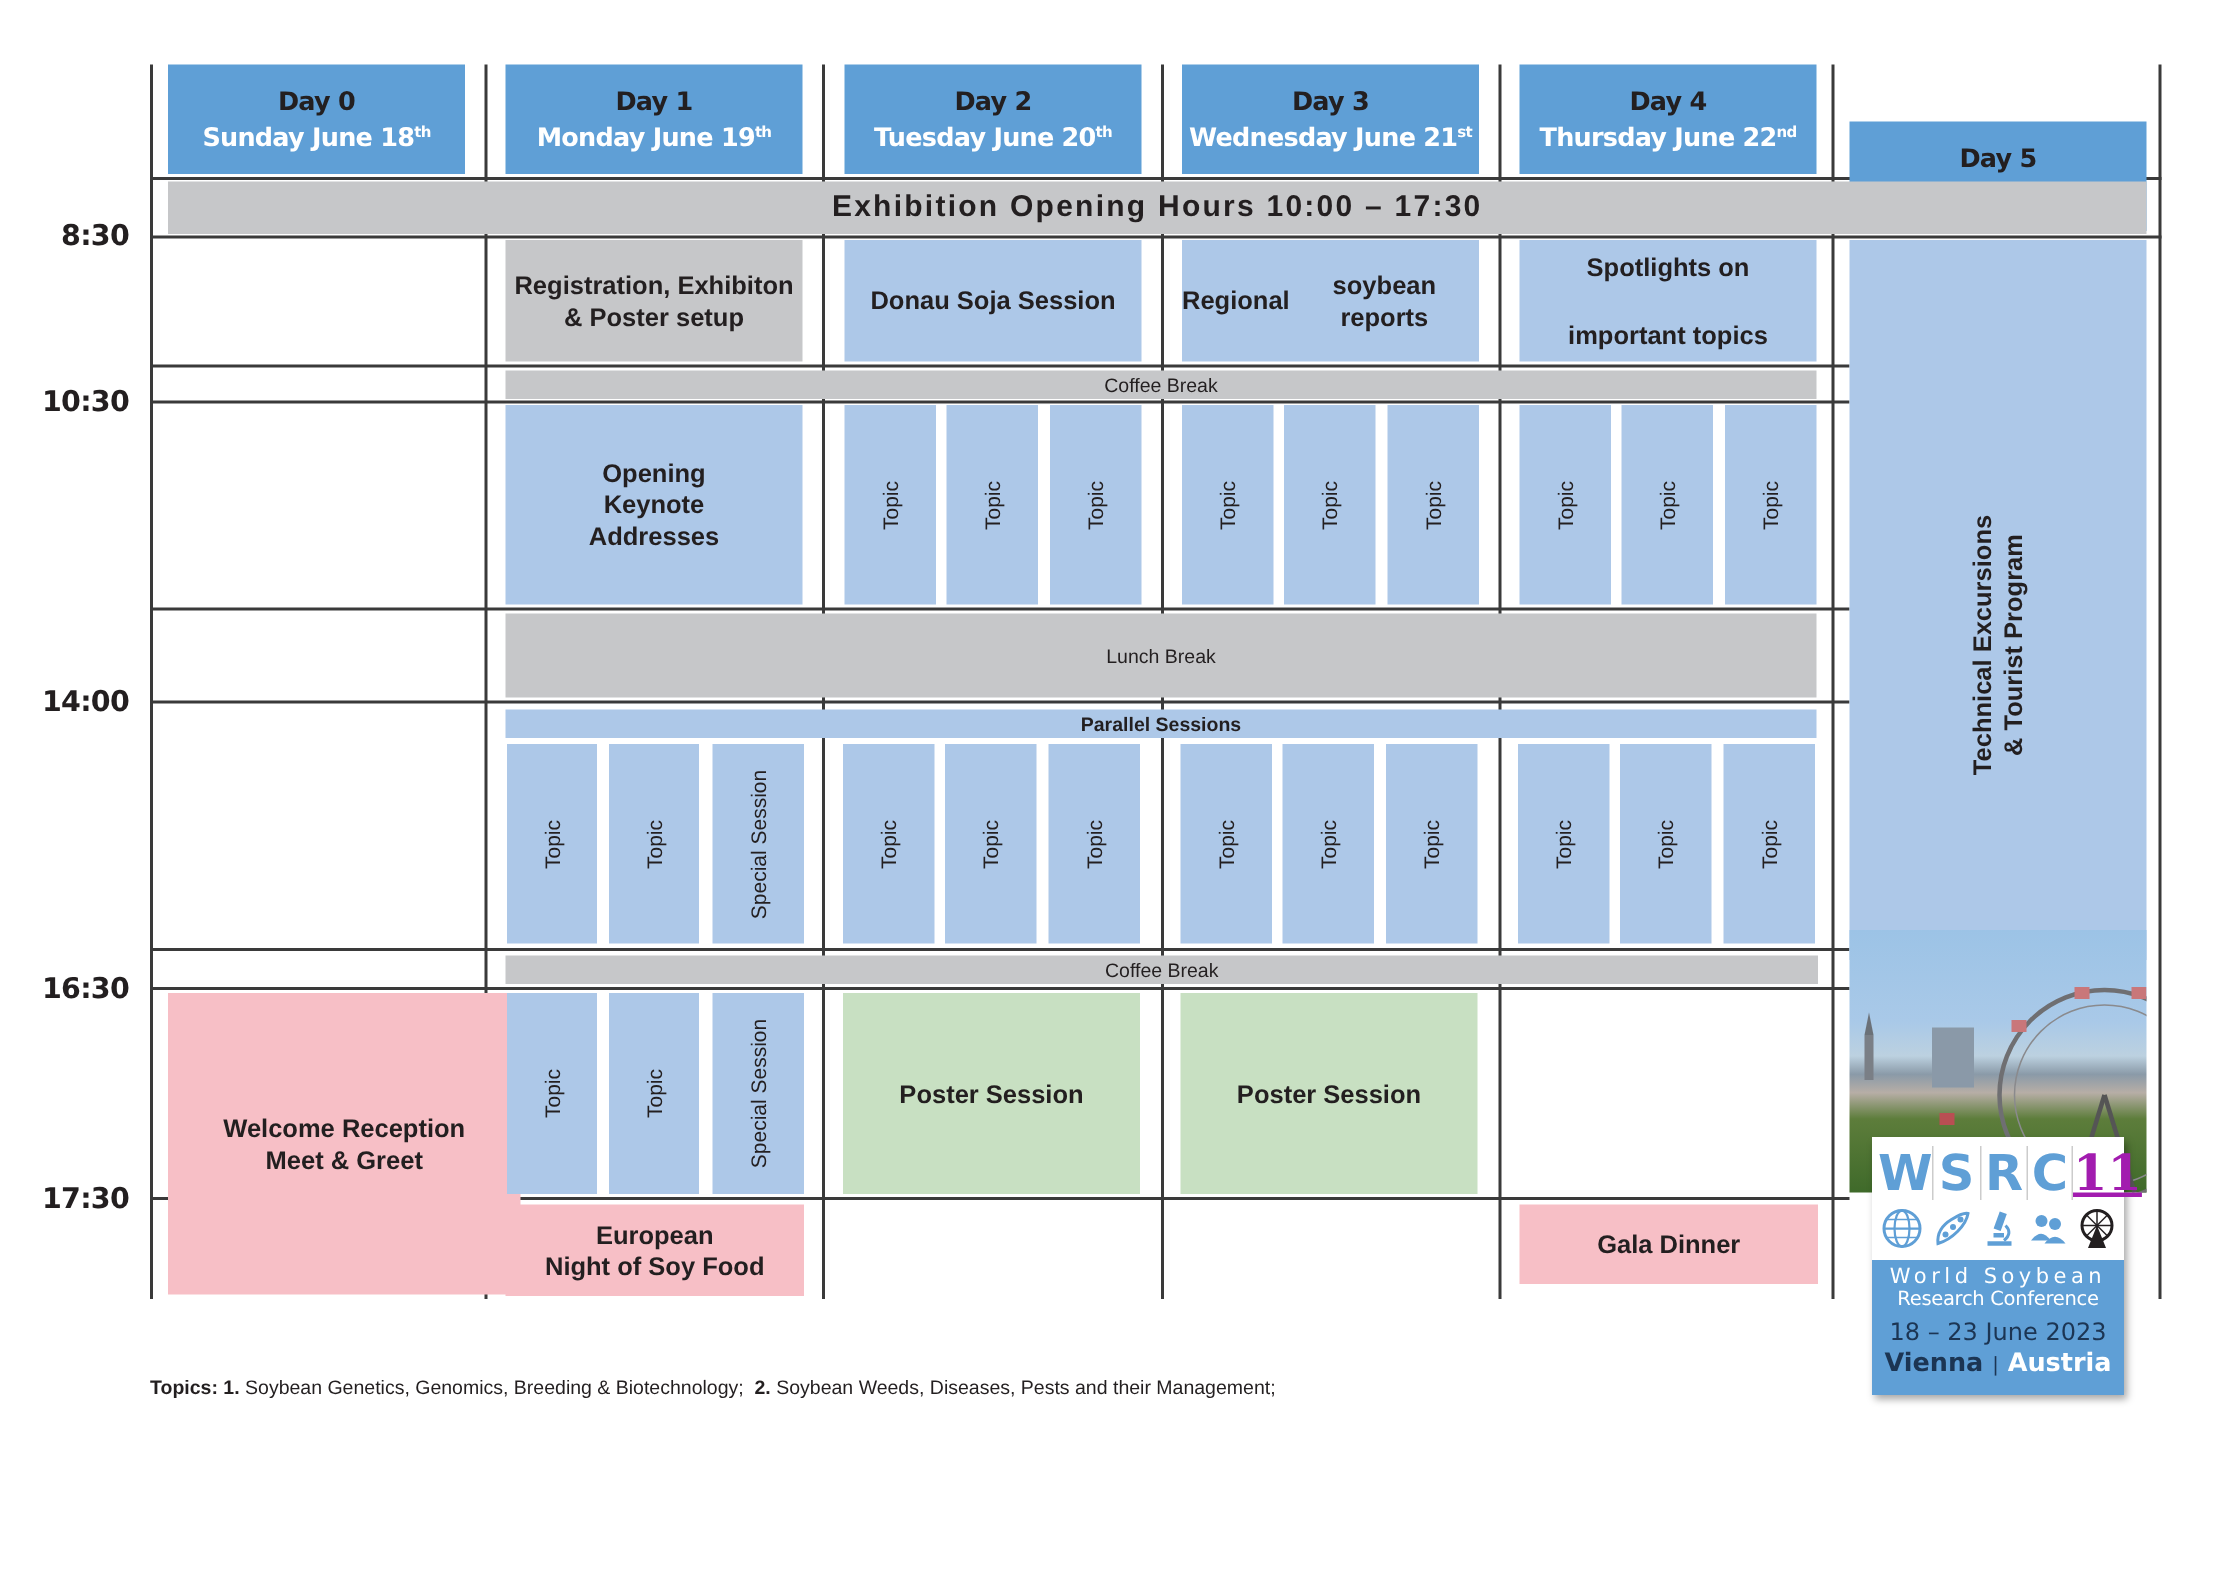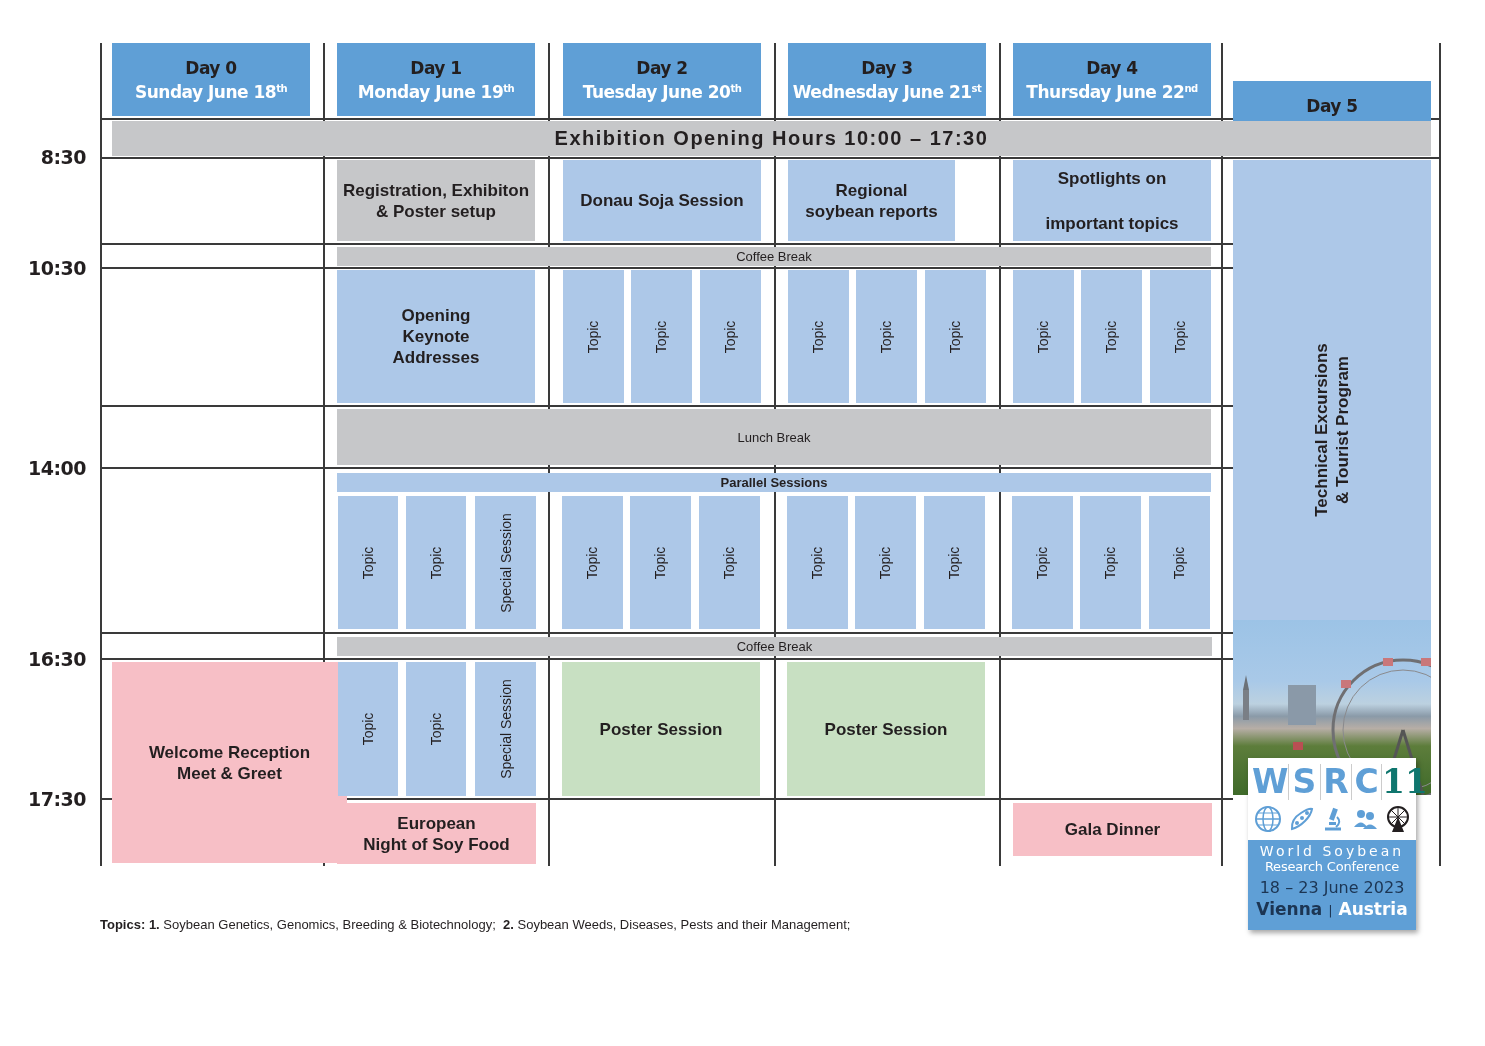--- a/index.html
+++ b/index.html
@@ -84,21 +84,21 @@
 <div class="time" style="top:648px;">16:30</div>
 <div class="time" style="top:788px;">17:30</div>
 
 <div class="abs grey box" style="left:337px;top:160px;width:198px;height:81px;flex-direction:column;">
   <span>Registration, Exhibiton</span>
   <span>&amp; Poster setup</span>
 </div>
 <div class="abs blue box" style="left:563px;top:160px;width:198px;height:81px;">
   <span>Donau Soja Session</span>
 </div>
-<div class="abs blue box" style="left:788px;top:160px;width:167px;height:81px;flex-direction:column;">
+<div class="abs blue box" style="left:788px;top:160px;width:198px;height:81px;flex-direction:row;">
   <span>Regional</span>
   <span>soybean reports</span>
 </div>
 <div class="abs blue box" style="left:1013px;top:160px;width:198px;height:81px;flex-direction:column;gap:24px;">
   <span>Spotlights on</span>
   <span>important topics</span>
 </div>
 
 <div class="abs grey box small" style="left:337px;top:247px;width:874px;height:19px;">
   <span>Coffee Break</span>
@@ -242,21 +242,21 @@
     <rect x="60" y="122" width="10" height="8" fill="#b94f53"></rect>
   </svg>
 </div>
 
 <div class="abs" style="left:1248px;top:758px;width:168px;height:172px;background:#fff;box-shadow:2px 3px 5px rgba(0,0,0,0.35);">
   <div class="abs" style="left:4px;top:6px;width:162px;height:36px;display:flex;font-family:'DejaVu Sans',sans-serif;font-weight:bold;font-size:33px;line-height:36px;color:#5f9fd6;">
     <span style="width:36px;text-align:center;border-right:1px solid #ccc;">W</span>
     <span style="width:32px;text-align:center;border-right:1px solid #ccc;">S</span>
     <span style="width:32px;text-align:center;border-right:1px solid #ccc;">R</span>
     <span style="width:30px;text-align:center;border-right:1px solid #ccc;">C</span>
-    <span style="width:32px;text-align:center;color:#0f766e;font-family:'DejaVu Serif',serif;">11</span>
+    <span style="width:32px;text-align:center;color:#a21caf;font-family:'DejaVu Serif',serif;text-decoration:underline;">11</span>
   </div>
   <div class="abs" style="left:4px;top:44px;width:162px;height:34px;display:flex;justify-content:space-around;align-items:center;">
     <svg width="28" height="28">
         <circle cx="14" cy="14" r="12" fill="none" stroke="#5f9fd6" stroke-width="2"></circle>
         <ellipse cx="14" cy="14" rx="5" ry="12" fill="none" stroke="#5f9fd6" stroke-width="1.5"></ellipse>
         <line x1="2" y1="14" x2="26" y2="14" stroke="#5f9fd6" stroke-width="1.5"></line>
         <line x1="4" y1="8" x2="24" y2="8" stroke="#5f9fd6" stroke-width="1"></line>
         <line x1="4" y1="20" x2="24" y2="20" stroke="#5f9fd6" stroke-width="1"></line>
       </svg>
     <svg width="28" height="28">

